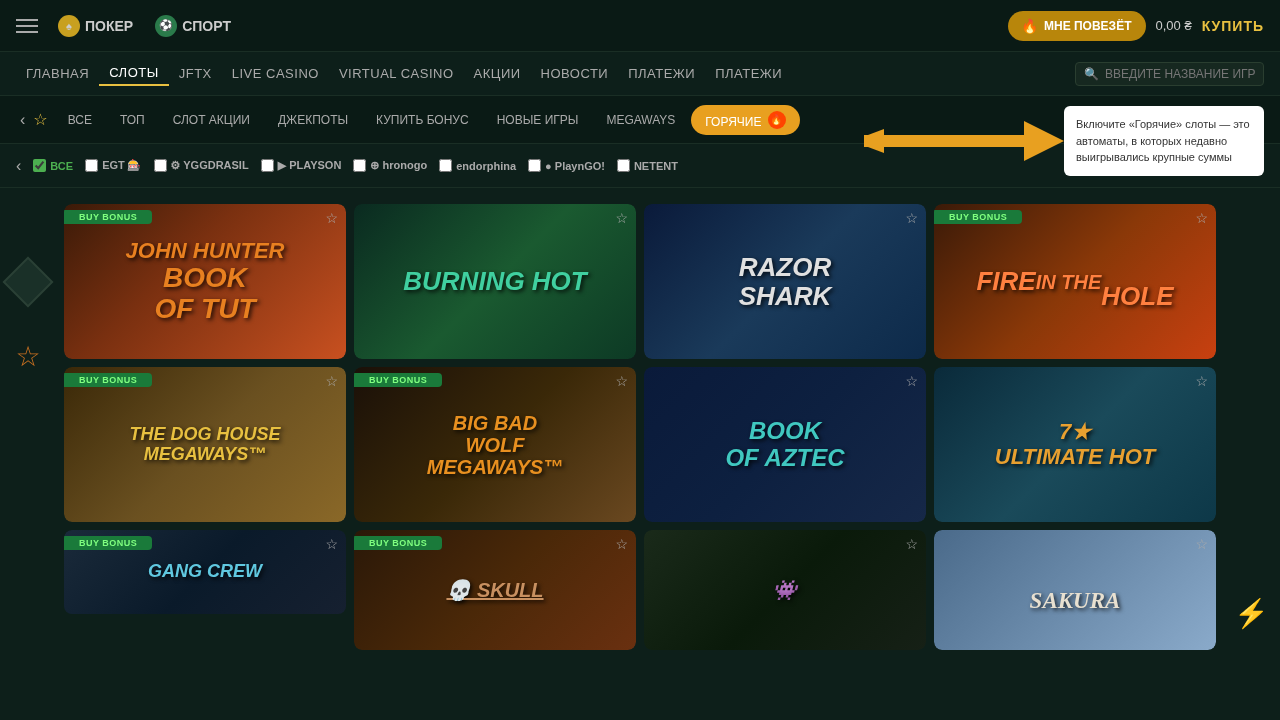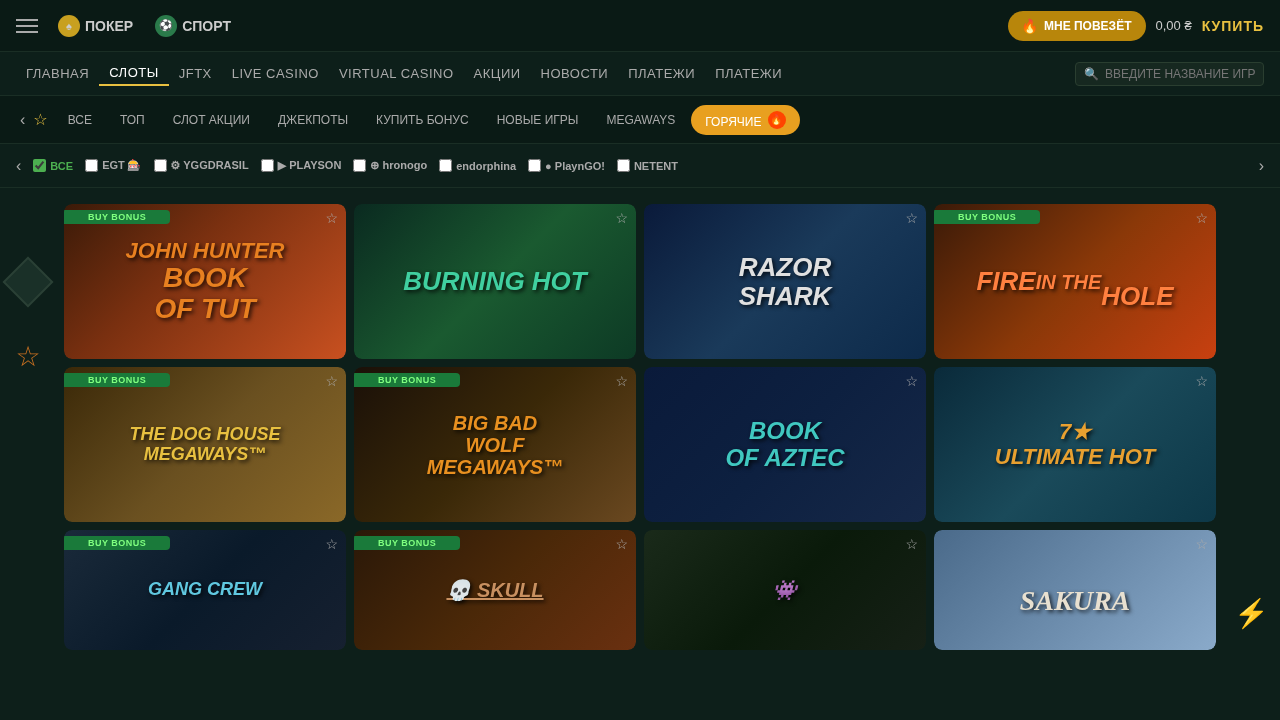--- a/index.html
+++ b/index.html
@@ -221,21 +221,21 @@
     .game-card-bg {
       width: 100%; height: 100%;
       border-radius: 8px;
       display: flex; align-items: center; justify-content: center;
       position: relative;
     }
     .game-card .fav-icon {
       position: absolute; top: 6px; right: 8px; color: #aaa; font-size: 14px; cursor: pointer; z-index: 2;
     }
     .game-card .buy-bonus-badge {
-      position: absolute; top: 6px; left: 0; background: #1a7a3a; color: #7fff7f; font-size: 9px; font-weight: bold; padding: 2px 24px; letter-spacing: 0.5px; border-radius: 0 4px 4px 0;
+      position: absolute; top: 6px; left: 0; background: #1a7a3a; color: #7fff7f; font-size: 9px; font-weight: bold; padding: 2px 15px; letter-spacing: 0.5px; border-radius: 0 4px 4px 0;
     }
 
     
     .game-book-of-tut { background: linear-gradient(135deg, #3a1a08 0%, #7a3010 40%, #c85020 100%); }
     .game-burning-hot { background: linear-gradient(135deg, #0a2a20 0%, #1a5a30 50%, #0d3a25 100%); }
     .game-razor-shark { background: linear-gradient(135deg, #0a1a3a 0%, #1a3a5a 50%, #0d2a4a 100%); }
     .game-fire-hole { background: linear-gradient(135deg, #3a1a08 0%, #8a3808 50%, #c84010 100%); padding-left: 28px; }
     .game-dog-house { background: linear-gradient(135deg, #3a2808 0%, #6a5020 50%, #8a6828 100%); padding-left: 20px; }
     .game-big-bad-wolf { background: linear-gradient(135deg, #1a1008 0%, #3a2808 50%, #6a4820 100%); }
     .game-book-aztec { background: linear-gradient(135deg, #0a1a3a 0%, #0d2040 50%, #162848 100%); }
@@ -316,20 +316,38 @@
   <button class="filter-btn">СЛОТ АКЦИИ</button>
   <button class="filter-btn">ДЖЕКПОТЫ</button>
   <button class="filter-btn">КУПИТЬ БОНУС</button>
   <button class="filter-btn">НОВЫЕ ИГРЫ</button>
   <button class="filter-btn">MEGAWAYS</button>
   <button class="filter-btn active">
     <span>ГОРЯЧИЕ</span>
     <span class="hot-badge">🔥</span>
   </button>
 
+  <div class="tooltip-container">
+    <div class="big-arrow">
+      <svg viewBox="0 0 200 40" preserveAspectRatio="none">
+        <defs>
+          <marker id="arrowhead" markerWidth="8" markerHeight="6" refX="0" refY="3" orient="auto">
+            <polygon points="0 0, 8 3, 0 6" fill="#e8a020"></polygon>
+          </marker>
+        </defs>
+        <line x1="190" y1="20" x2="20" y2="20" stroke="#e8a020" stroke-width="4" marker-end="url(#arrowhead)"></line>
+
+        <polygon points="200,20 160,0 160,40" fill="#e8a020"></polygon>
+        <rect x="0" y="14" width="162" height="12" fill="#e8a020"></rect>
+      </svg>
+    </div>
+    <div class="tooltip-box">
+      <span>Включите «Горячие» слоты — это автоматы, в которых недавно выигрывались крупные суммы</span>
+    </div>
+  </div>
 </div>
 
 <div class="provider-bar">
   <button class="scroll-arrow">‹</button>
   <div class="provider-item selected">
     <input type="checkbox" checked="" style="">
     <span class="provider-label">ВСЕ</span>
   </div>
   <div class="provider-item">
     <input type="checkbox" style="">
@@ -427,21 +445,21 @@
     </div>
 
     <div class="game-card">
       <div class="game-card-bg game-ultimate-hot">
         <div class="game-text-overlay orange" style="color:#e8a030; font-size:22px;">7★<br>ULTIMATE HOT</div>
       </div>
       <span class="fav-icon">☆</span>
     </div>
 
     <div class="game-card" style="height:120px;">
-      <div class="game-card-bg game-gang-crew" style="height:120px;">
+      <div class="game-card-bg game-gang-crew" style="height:84px;">
         <div class="game-text-overlay cyan" style="color:#60c8e0; font-size:18px;">GANG CREW</div>
       </div>
       <span class="buy-bonus-badge">BUY BONUS</span>
       <span class="fav-icon">☆</span>
     </div>
 
     <div class="game-card" style="height:120px;">
       <div class="game-card-bg game-pifagor" style="height:120px;">
         <div class="game-text-overlay brown" style="color:#c89060; font-size:20px;">💀 SKULL</div>
       </div>
@@ -451,21 +469,21 @@
 
     <div class="game-card" style="height:120px;">
       <div class="game-card-bg game-unknown1" style="height:120px;">
         <div class="game-text-overlay green" style="color:#80b860; font-size:20px;">👾</div>
       </div>
       <span class="fav-icon">☆</span>
     </div>
 
     <div class="game-card" style="height:120px;">
       <div class="game-card-bg game-sakura" style="height:120px;">
-        <div class="game-text-overlay white" style="color:#e8e0d0; font-size:28px; font-family: serif; margin-top: 22px;">SAKURA</div>
+        <div class="game-text-overlay white" style="color:#e8e0d0; font-size:23px; font-family: serif; margin-top: 22px;">SAKURA</div>
       </div>
       <span class="fav-icon">☆</span>
     </div>
 
   </div>
 
   <div class="right-side-btn">
     <span class="lightning-icon">⚡</span>
   </div>
 </div>

